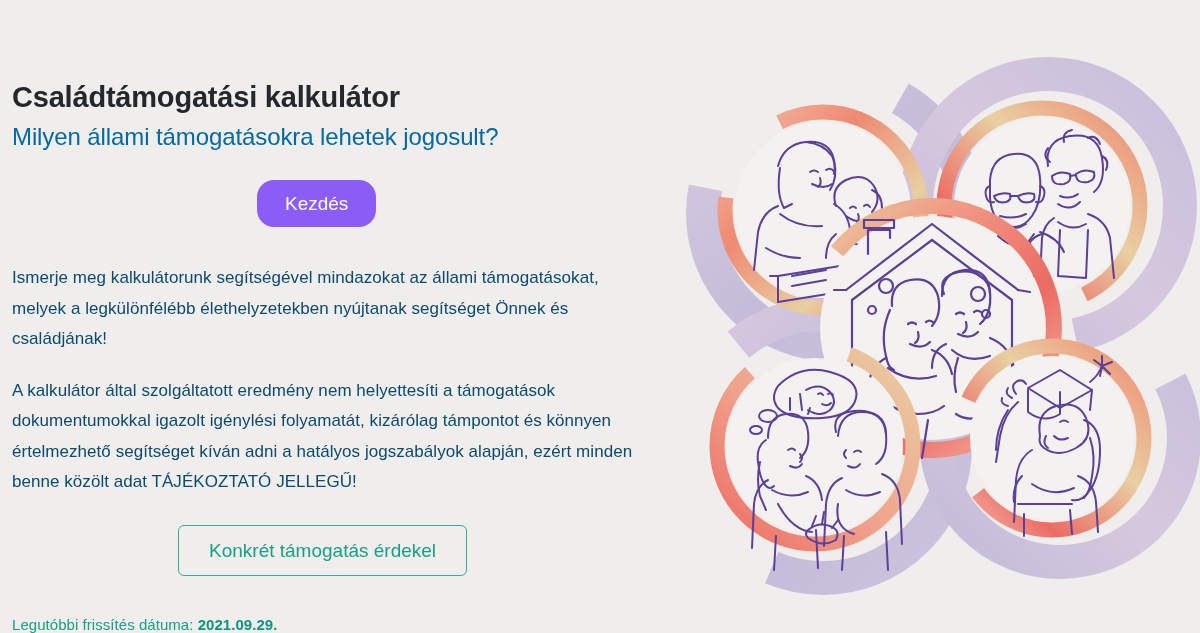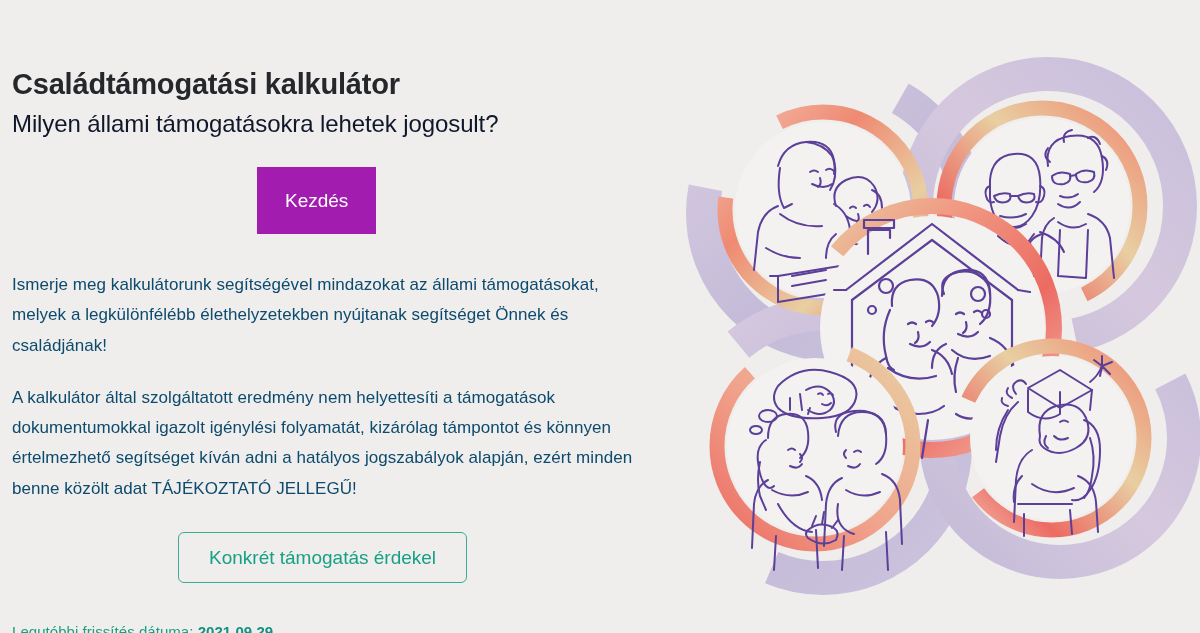--- a/index.html
+++ b/index.html
@@ -13,21 +13,21 @@
     font-family: "Liberation Sans", "DejaVu Sans", sans-serif;
     color: #2b2f33;
     -webkit-font-smoothing: antialiased;
   }
 
   .page {
     position: relative;
     width: 1200px;
     height: 633px;
     display: flex;
-    align-items: center;
+    align-items: flex-end;
   }
 
   
   .content {
     position: relative;
     width: 660px;
     padding: 74px 0 0 12px;
     z-index: 5;
   }
 
@@ -36,41 +36,41 @@
     font-weight: 700;
     letter-spacing: -0.2px;
     color: #24272b;
     margin: 0 0 6px 0;
     line-height: 1.2;
   }
 
   .subtitle {
     font-size: 24px;
     font-weight: 400;
-    color: #0f172a;
+    color: #0369a1;
     margin: 0;
     line-height: 1.3;
     letter-spacing: -0.1px;
   }
 
   .cta-row {
     margin-top: 28px;
     padding-left: 245px;
   }
 
   .btn-primary {
     display: inline-block;
-    background: #a21caf;
+    background: #8b5cf6;
     color: #ffffff;
     border: none;
-    border-radius: 0;
+    border-radius: 17px;
     font-family: inherit;
     font-size: 19px;
     font-weight: 400;
-    padding: 24px 28px;
+    padding: 14px 28px;
     cursor: pointer;
     line-height: 1;
   }
 
   .paragraphs {
     margin-top: 36px;
     max-width: 625px;
   }
 
   .para {

